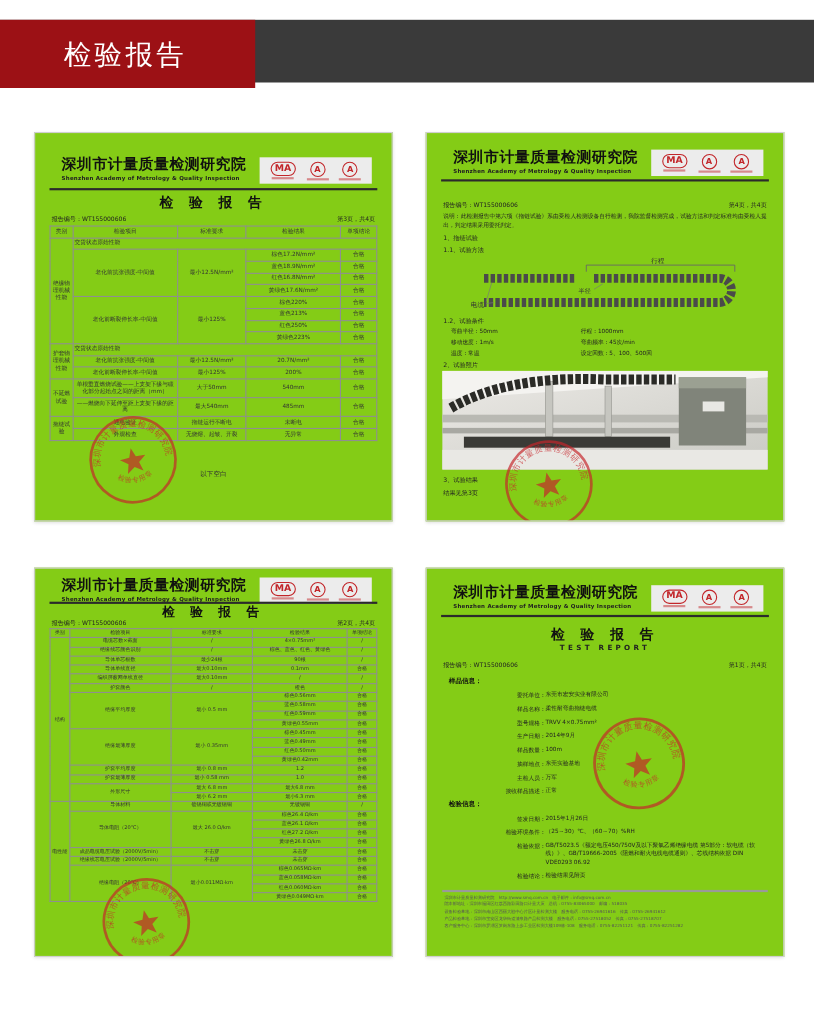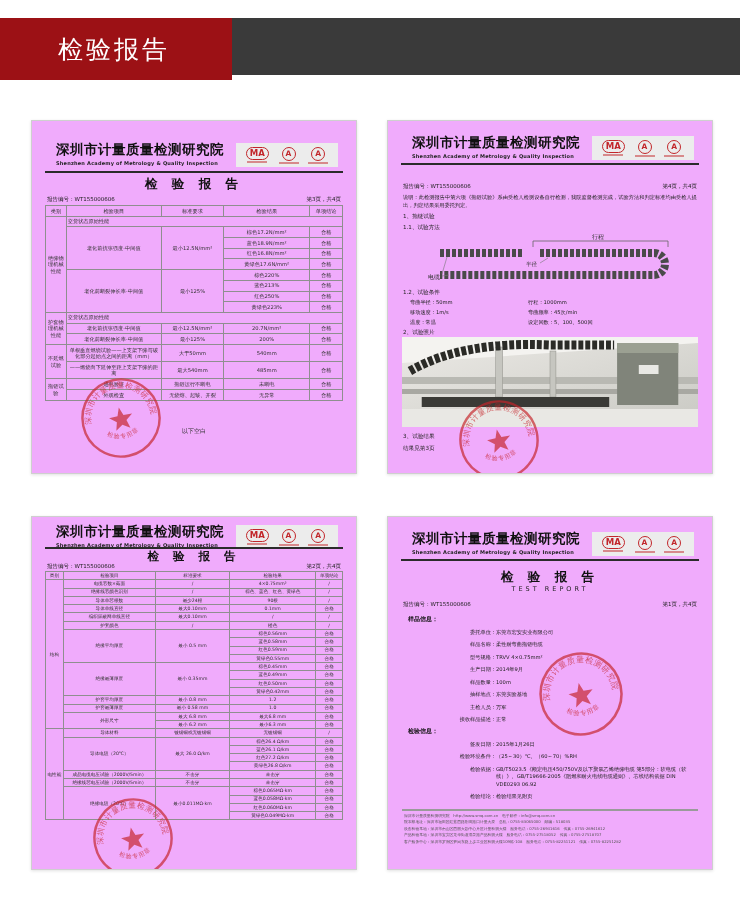--- a/index.html
+++ b/index.html
@@ -6,21 +6,21 @@
   body{width:740px;height:917px;position:relative;background:#ffffff;
        font-family:"DejaVu Sans",sans-serif;overflow:hidden;}
 
   
   .banner{position:absolute;left:0;top:18px;width:740px;height:57px;background:#3a3a3a;}
   .banner-red{position:absolute;left:0;top:0;width:232px;height:62px;background:#9c1115;
               color:#fff;display:flex;align-items:center;}
   .banner-red span{margin-left:58px;font-size:25px;letter-spacing:3px;}
 
   
-  .doc{position:absolute;width:324px;height:352px;background:#f0abfc;border:1px solid #cfcfcf;
+  .doc{position:absolute;width:324px;height:352px;background:#84cc16;border:1px solid #cfcfcf;
        box-shadow:0 1px 3px rgba(0,0,0,.12);overflow:hidden;}
   #doc-tl{left:31px;top:120px;}
   #doc-tr{left:387px;top:120px;}
   #doc-bl{left:31px;top:516px;}
   #doc-br{left:387px;top:516px;}
 
   .org{position:absolute;left:24px;}
   .org-cn{font-size:13.5px;font-weight:bold;color:#101010;white-space:nowrap;letter-spacing:.5px;}
   .org-en{font-size:5px;font-weight:bold;color:#222;margin-top:1px;letter-spacing:.2px;}
   .logos{position:absolute;right:18px;width:102px;height:24px;background:#ececec;
@@ -28,21 +28,21 @@
   .logo-col{display:flex;flex-direction:column;align-items:center;gap:1px;}
   .logo-cma{color:#c2262a;border:1px solid #c2262a;border-radius:7px;font-size:8.5px;
             font-weight:bold;padding:0 3px;line-height:11px;}
   .logo-circle{width:12px;height:12px;border:1.2px solid #c2262a;border-radius:50%;color:#c2262a;
                font-size:7.5px;display:flex;align-items:center;justify-content:center;font-weight:bold;}
   .logo-cap{width:20px;height:2px;background:rgba(194,38,42,.5);}
 
   .rule{position:absolute;left:13px;right:13px;border-top:2px solid #2b2b2b;}
   .doc-title{position:absolute;left:0;right:0;text-align:center;font-size:12.5px;font-weight:bold;
              letter-spacing:5px;color:#111;white-space:nowrap;}
-  .doc-subtitle{position:absolute;left:0;right:0;text-align:center;font-size:6.5px;font-weight:normal;
+  .doc-subtitle{position:absolute;left:0;right:0;text-align:center;font-size:6.5px;font-weight:bold;
                 letter-spacing:3px;color:#222;}
   .meta{position:absolute;left:15px;right:15px;display:flex;justify-content:space-between;
         font-size:5.5px;color:#222;}
 
   .doc-table{position:absolute;left:13px;right:13px;border-collapse:collapse;table-layout:fixed;width:298px;}
   .doc-table th,.doc-table td{border:0.5px solid #8f8f8f;text-align:center;color:#333;
         vertical-align:middle;font-weight:normal;word-break:break-all;}
   #table-tl{top:84px;}
   #table-tl th,#table-tl td{font-size:5.2px;padding:1.6px 1px;line-height:1.25;}
   #table-bl{top:54px;}

